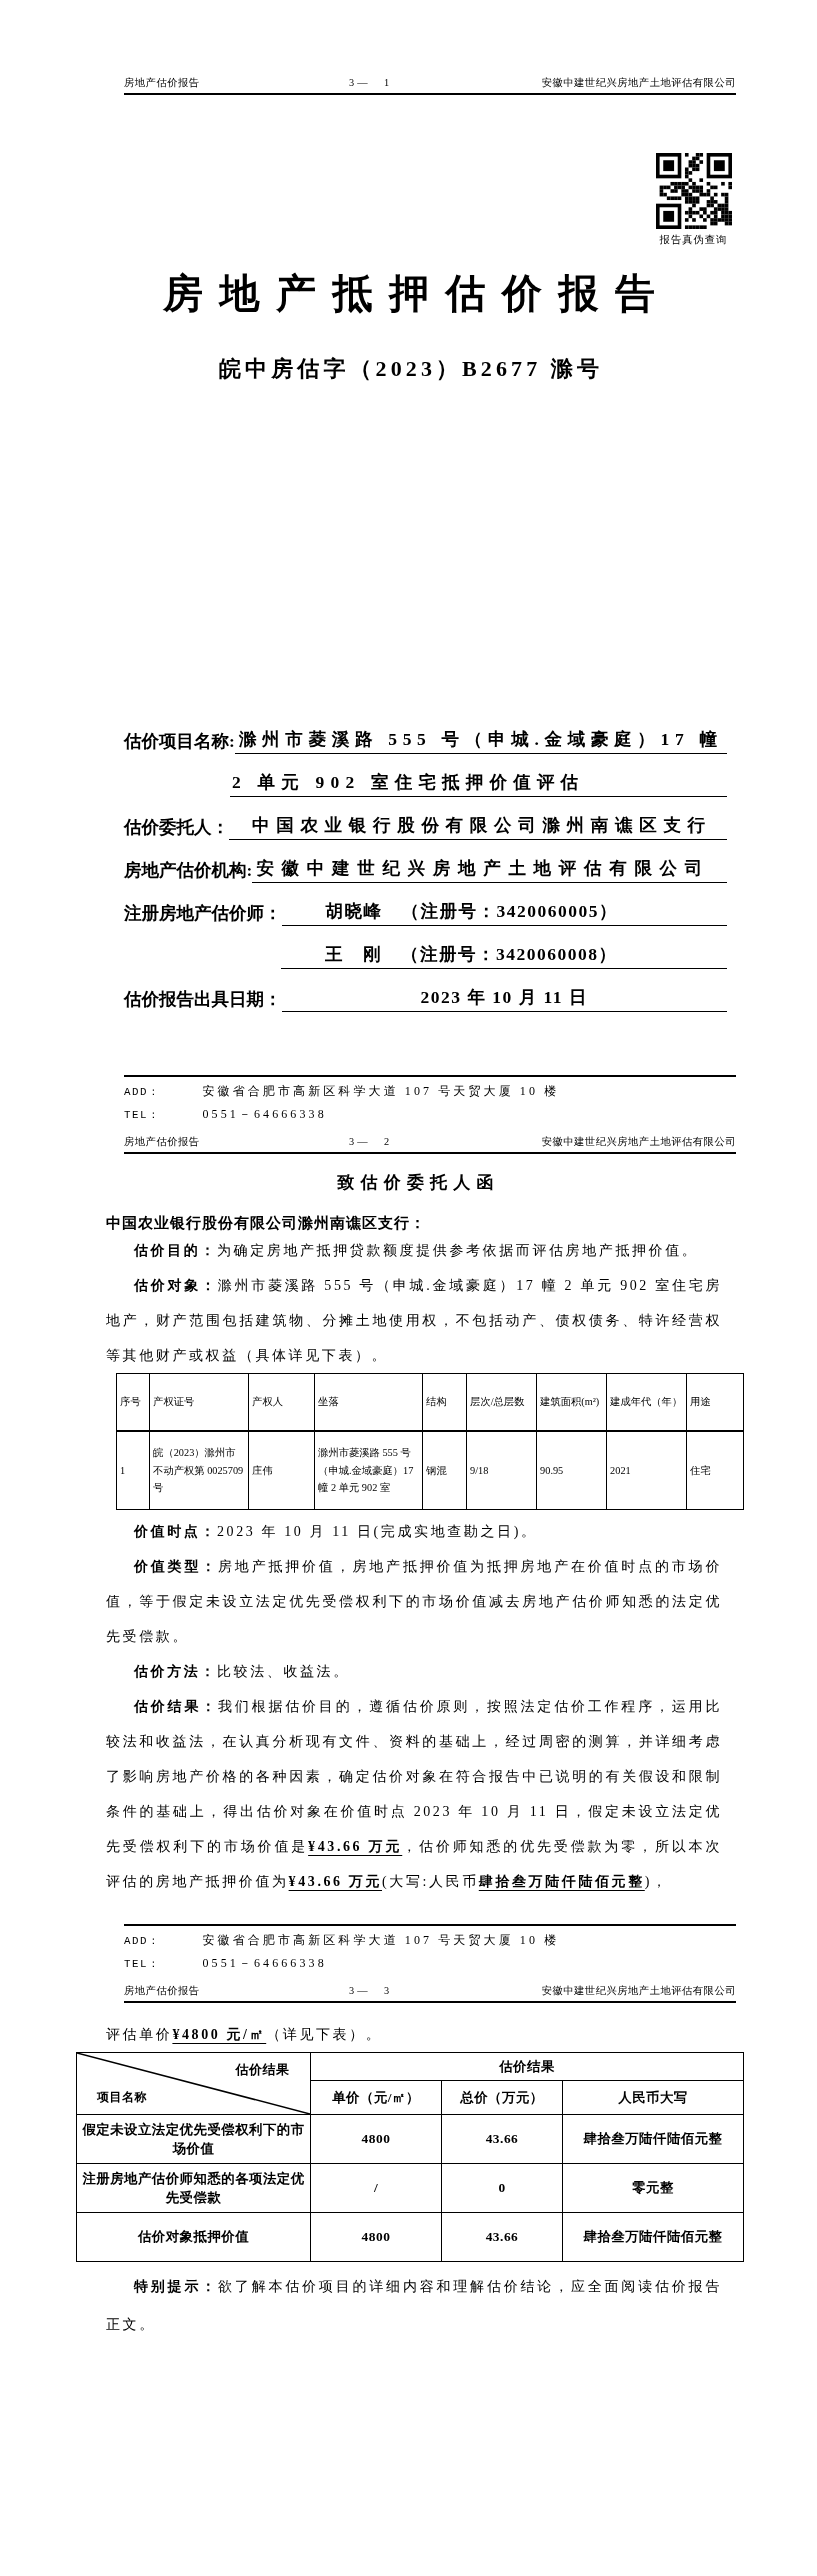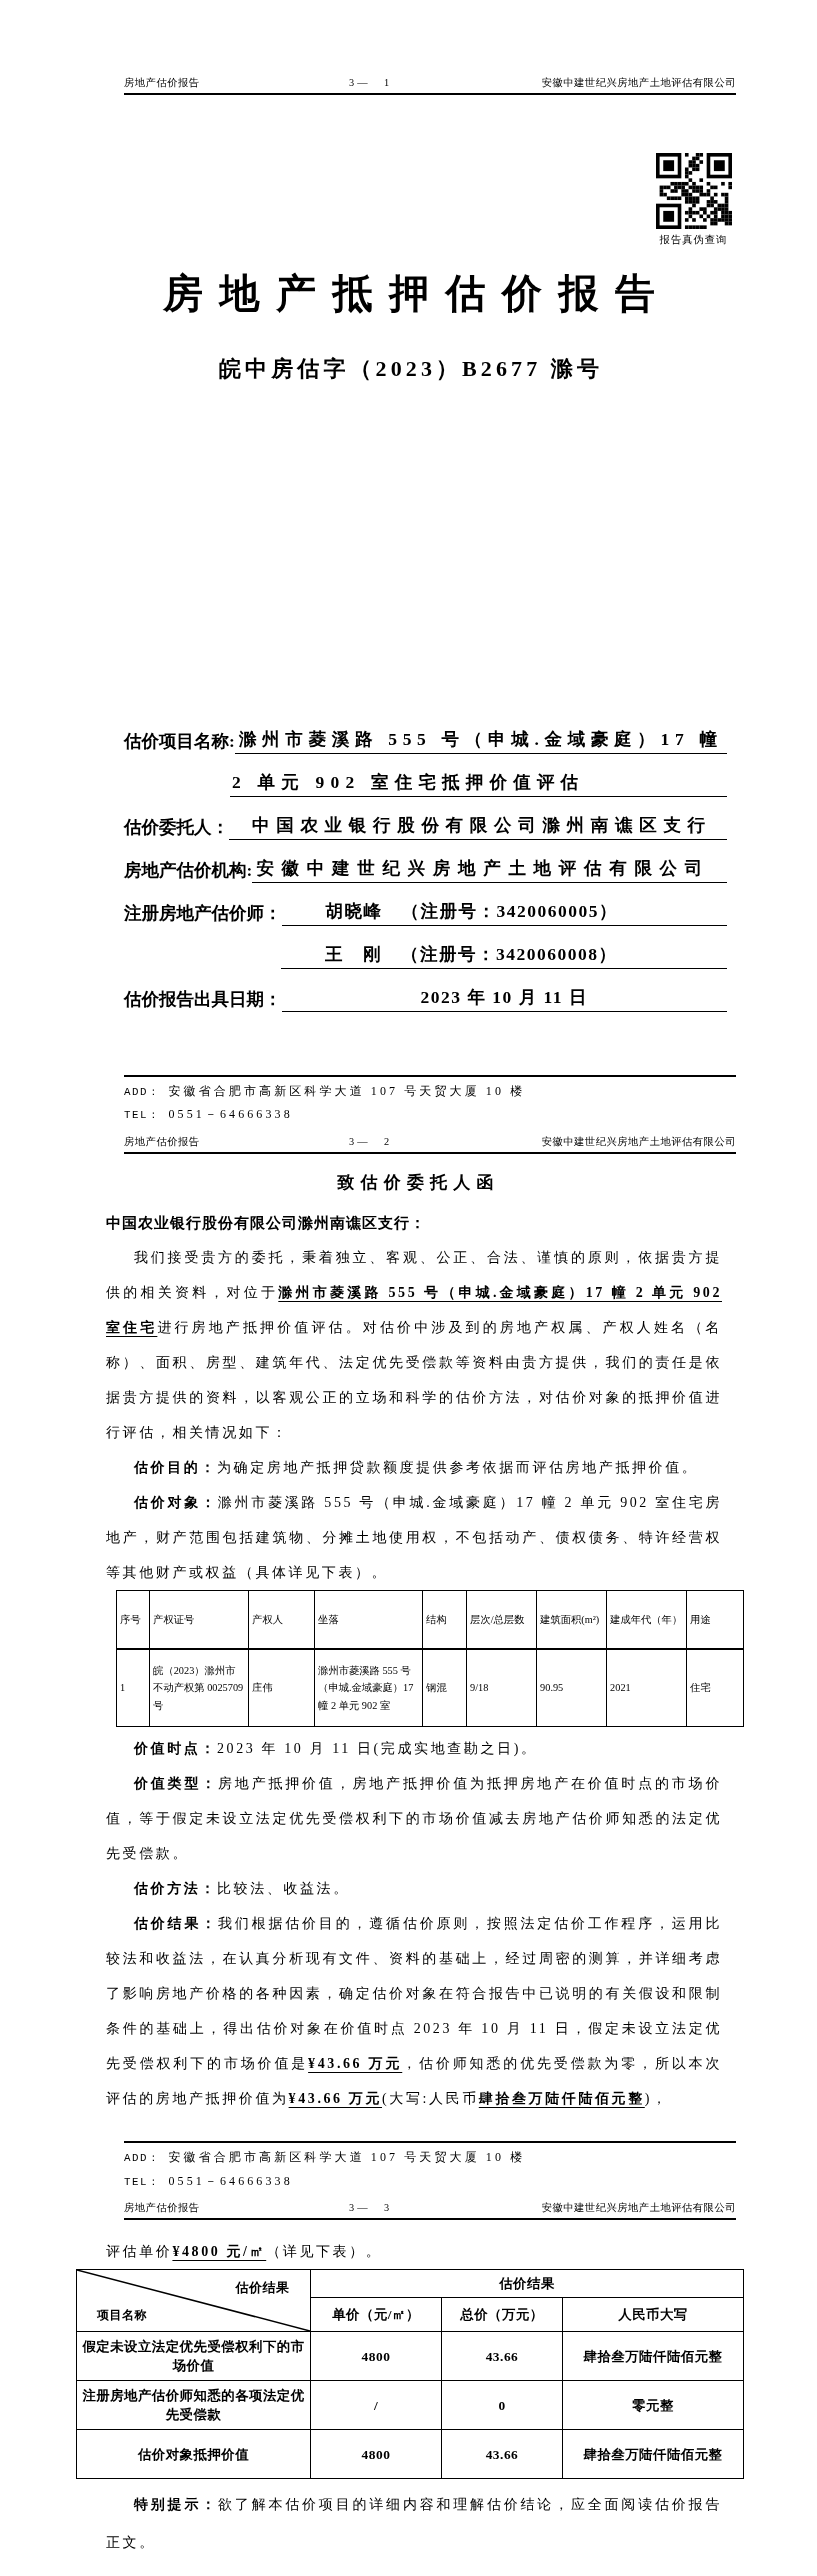--- a/index.html
+++ b/index.html
@@ -10,21 +10,21 @@
   }
   
   .ph{display:flex;justify-content:space-between;align-items:flex-end;
       margin:0 82px 0 124px;font-size:10.3px;letter-spacing:0.5px;}
   .ph .c{white-space:pre;letter-spacing:3.1px;}
   .ph-line{height:2.1px;background:#000;margin:3.1px 82px 0 124px;}
   .mt-p2{margin-top:11.3px;}
   
   .pfooter{margin:0 82px 0 124px;}
   .pfooter-line{height:2.1px;background:#000;}
-  .pfooter-row{display:flex;align-items:baseline;margin-top:6.2px;}
+  .pfooter-row{display:flex;align-items:baseline;margin-top:6.2px;gap:34px;}
   .pfooter-lbl{font-family:"Liberation Mono","DejaVu Sans Mono",monospace;
       font-size:10.8px;letter-spacing:1.5px;margin-right:8.2px;white-space:pre;}
   .pfooter-val{font-size:12px;letter-spacing:3.1px;}
   
   .qr-wrap{width:81px;margin:58px 0 0 653px;text-align:center;}
   .qr-wrap svg{display:block;margin:0 auto;background:#fff;}
   .qr-label{font-size:10.3px;margin-top:4.1px;letter-spacing:1px;white-space:nowrap;}
   .title{text-align:center;font-size:40px;font-weight:bold;margin-top:18.5px;
       letter-spacing:16.5px;padding-left:16.5px;white-space:nowrap;}
   .subtitle{text-align:center;font-size:22px;font-weight:bold;margin-top:33px;
@@ -280,21 +280,20 @@
   <div class="ph mt-p2">
     <span>房地产估价报告</span>
     <span class="c">3—　2</span>
     <span>安徽中建世纪兴房地产土地评估有限公司</span>
   </div>
   <div class="ph-line"></div>
 
   <div class="h2">致估价委托人函</div>
   <div class="salutation">中国农业银行股份有限公司滁州南谯区支行：</div>
 
-  <p class="para indent"><span>我们接受贵方的委托，秉着独立、客观、公正、合法、谨慎的原则，依据贵方提供的相关资料，对位于</span><span class="bu">滁州市菱溪路 555 号（申城.金域豪庭）17 幢 2 单元 902 室住宅</span><span>进行房地产抵押价值评估。对估价中涉及到的房地产权属、产权人姓名（名称）、面积、房型、建筑年代、法定优先受偿款等资料由贵方提供，我们的责任是依据贵方提供的资料，以客观公正的立场和科学的估价方法，对估价对象的抵押价值进行评估，相关情况如下：</span></p>
 
   <p class="para flow indent"><span class="blabel">估价目的：</span><span>为确定房地产抵押贷款额度提供参考依据而评估房地产抵押价值。</span></p>
 
   <p class="para flow indent"><span class="blabel">估价对象：</span><span>滁州市菱溪路 555 号（申城.金域豪庭）17 幢 2 单元 902 室住宅房地产，财产范围包括建筑物、分摊土地使用权，不包括动产、债权债务、特许经营权等其他财产或权益（具体详见下表）。</span></p>
 
   <table class="t1">
     <colgroup>
       <col style="width:33px">
         <col style="width:99px">
         <col style="width:66px">

